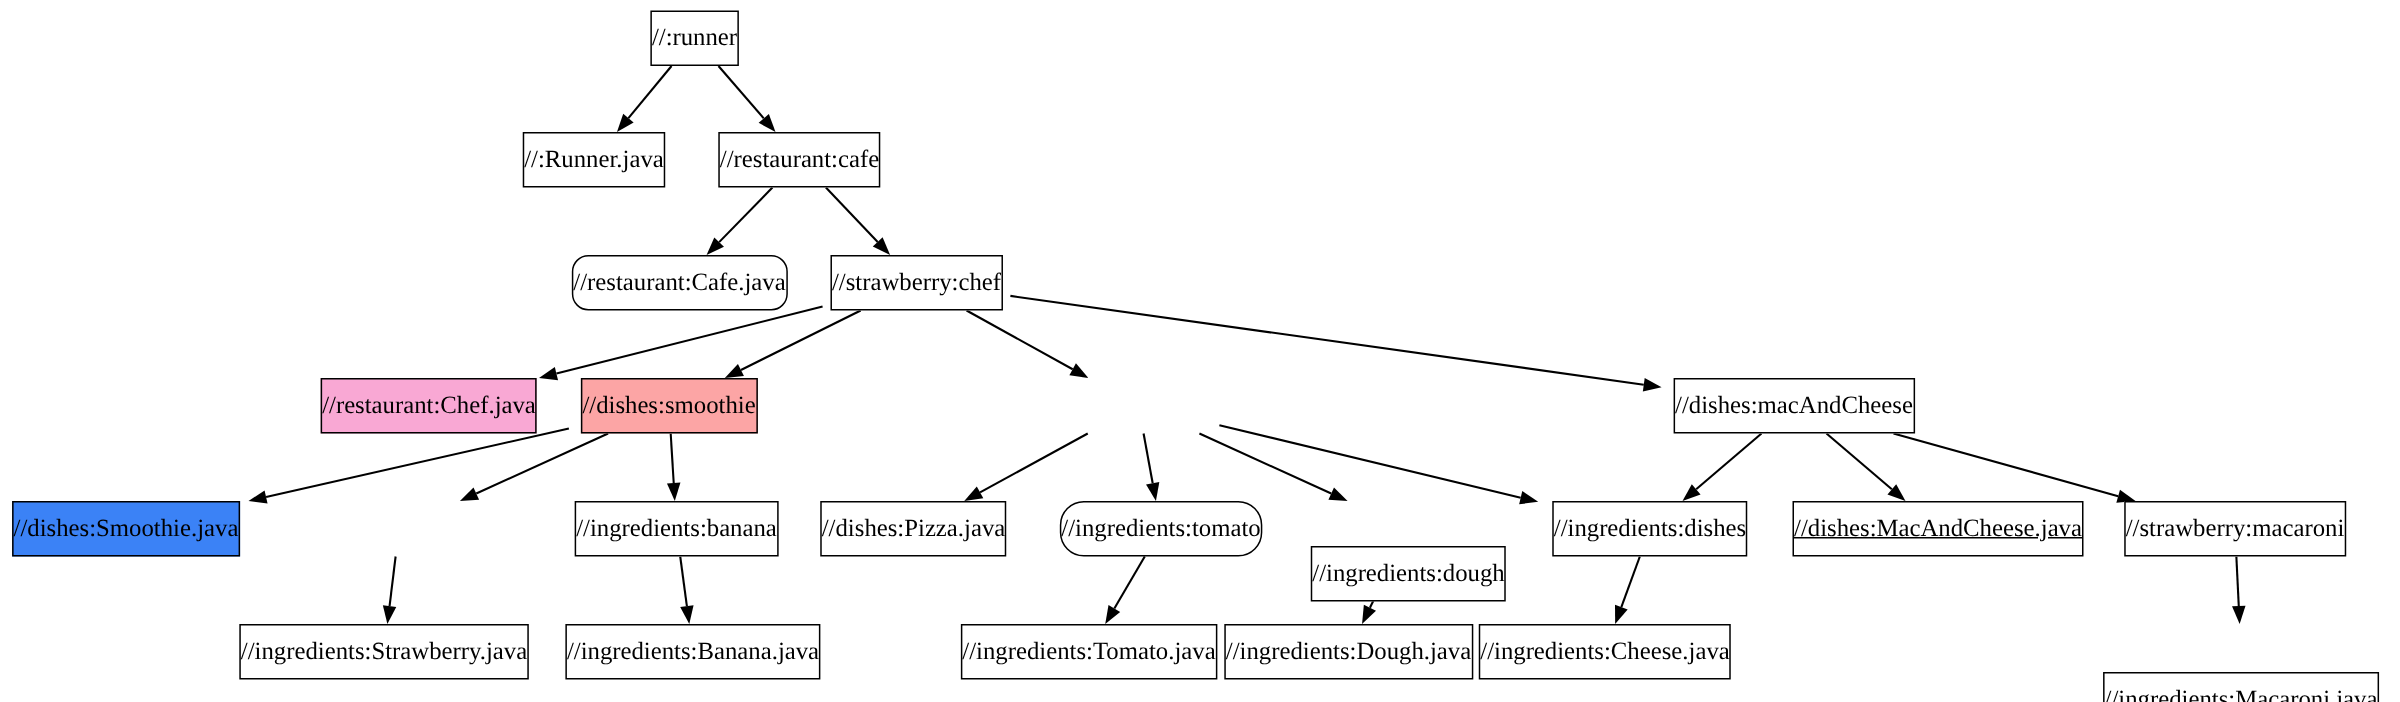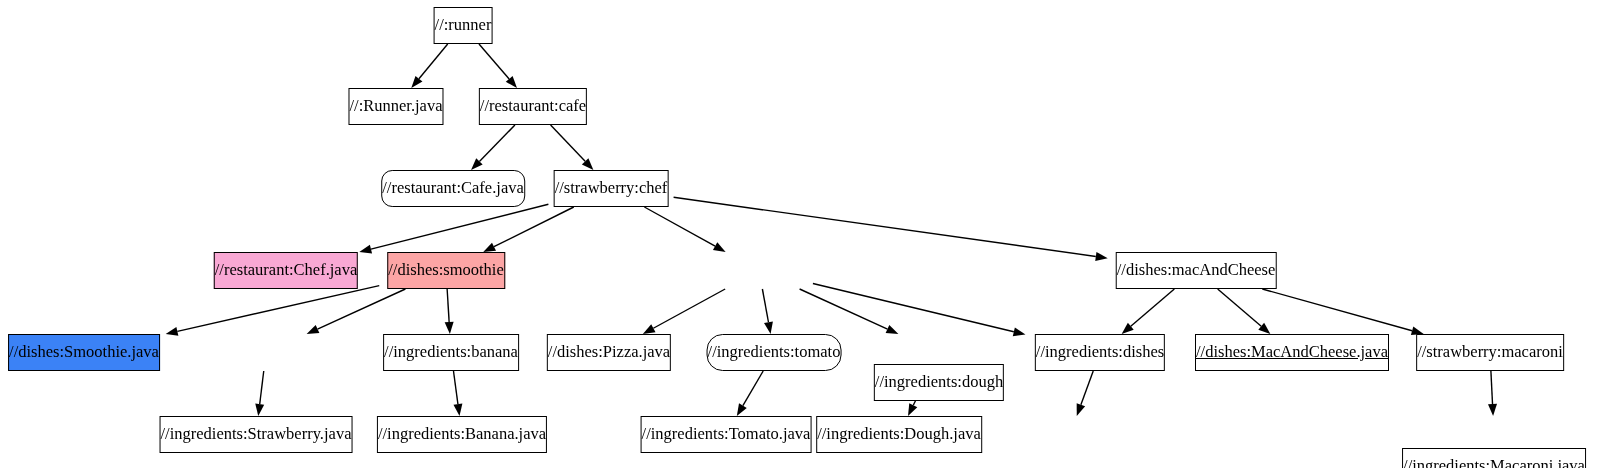--- a/index.html
+++ b/index.html
@@ -150,14 +150,15 @@
     <div class="node" style="left: 609px; top: 334px; height: 37px; border-color: rgb(0, 0, 0); background: rgb(255, 255, 255); color: rgb(0, 0, 0);">//dishes:Pizza.java</div>
     <div class="node" style="left: 774px; top: 334px; height: 37px; border-color: rgb(0, 0, 0); background: rgb(255, 255, 255); color: rgb(0, 0, 0); border-radius: 16px;">//ingredients:tomato</div>
     <div class="node" style="left: 939px; top: 334px; height: 37px; border-color: rgb(0, 0, 0); background: rgb(255, 255, 255); color: rgb(0, 0, 0); margin-top: 30px;">//ingredients:dough</div>
     <div class="node" style="left: 1100px; top: 334px; height: 37px; border-color: rgb(0, 0, 0); background: rgb(255, 255, 255); color: rgb(0, 0, 0);">//ingredients:dishes</div>
     <div class="node" style="left: 1292px; top: 334px; height: 37px; border-color: rgb(0, 0, 0); background: rgb(255, 255, 255); color: rgb(0, 0, 0); text-decoration: underline;">//dishes:MacAndCheese.java</div>
     <div class="node" style="left: 1490px; top: 334px; height: 37px; border-color: rgb(0, 0, 0); background: rgb(255, 255, 255); color: rgb(0, 0, 0);">//strawberry:macaroni</div>
     <div class="node" style="left: 256px; top: 416px; height: 37px; border-color: rgb(0, 0, 0); background: rgb(255, 255, 255); color: rgb(0, 0, 0);">//ingredients:Strawberry.java</div>
     <div class="node" style="left: 462px; top: 416px; height: 37px; border-color: rgb(0, 0, 0); background: rgb(255, 255, 255); color: rgb(0, 0, 0);">//ingredients:Banana.java</div>
     <div class="node" style="left: 726px; top: 416px; height: 37px; border-color: rgb(0, 0, 0); background: rgb(255, 255, 255); color: rgb(0, 0, 0);">//ingredients:Tomato.java</div>
     <div class="node" style="left: 899px; top: 416px; height: 37px; border-color: rgb(0, 0, 0); background: rgb(255, 255, 255); color: rgb(0, 0, 0);">//ingredients:Dough.java</div>
+    <div class="node" style="left: 1070px; top: 416px; height: 37px; border-color: rgb(0, 0, 0); background: rgb(255, 255, 255); color: rgb(0, 0, 0);">//ingredients:Cheese.java</div>
     <div class="node" style="left: 1494px; top: 416px; height: 37px; border-color: rgb(0, 0, 0); background: rgb(255, 255, 255); color: rgb(0, 0, 0); margin-top: 32px;">//ingredients:Macaroni.java</div>
   </div>
 
 </body></html>

